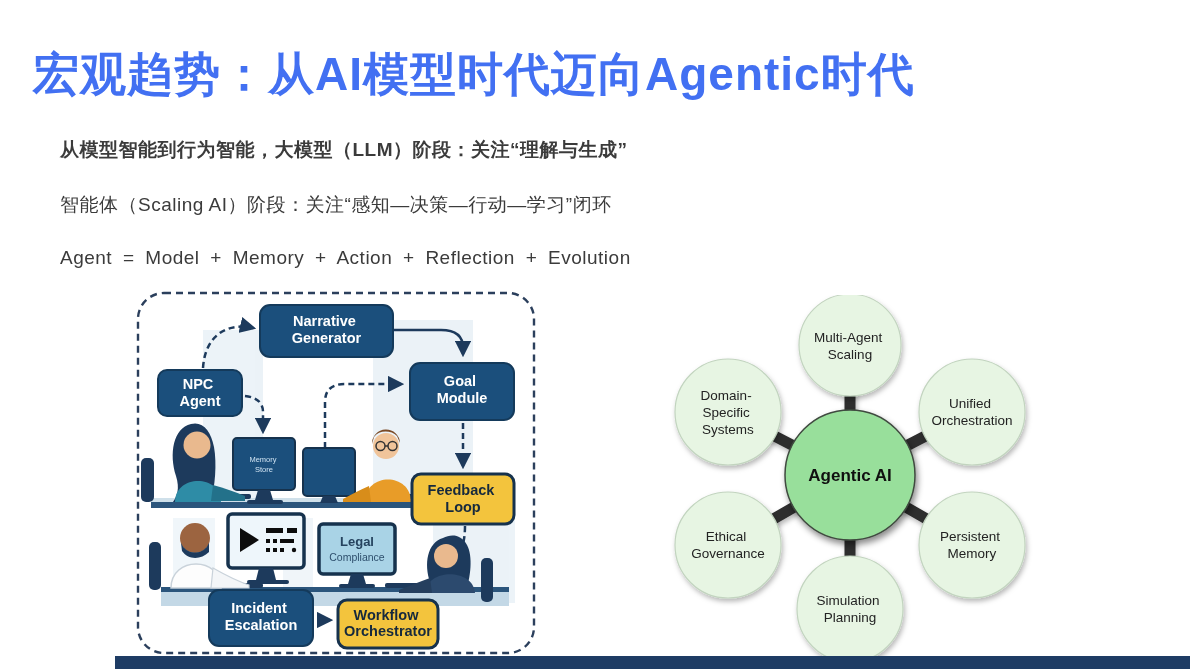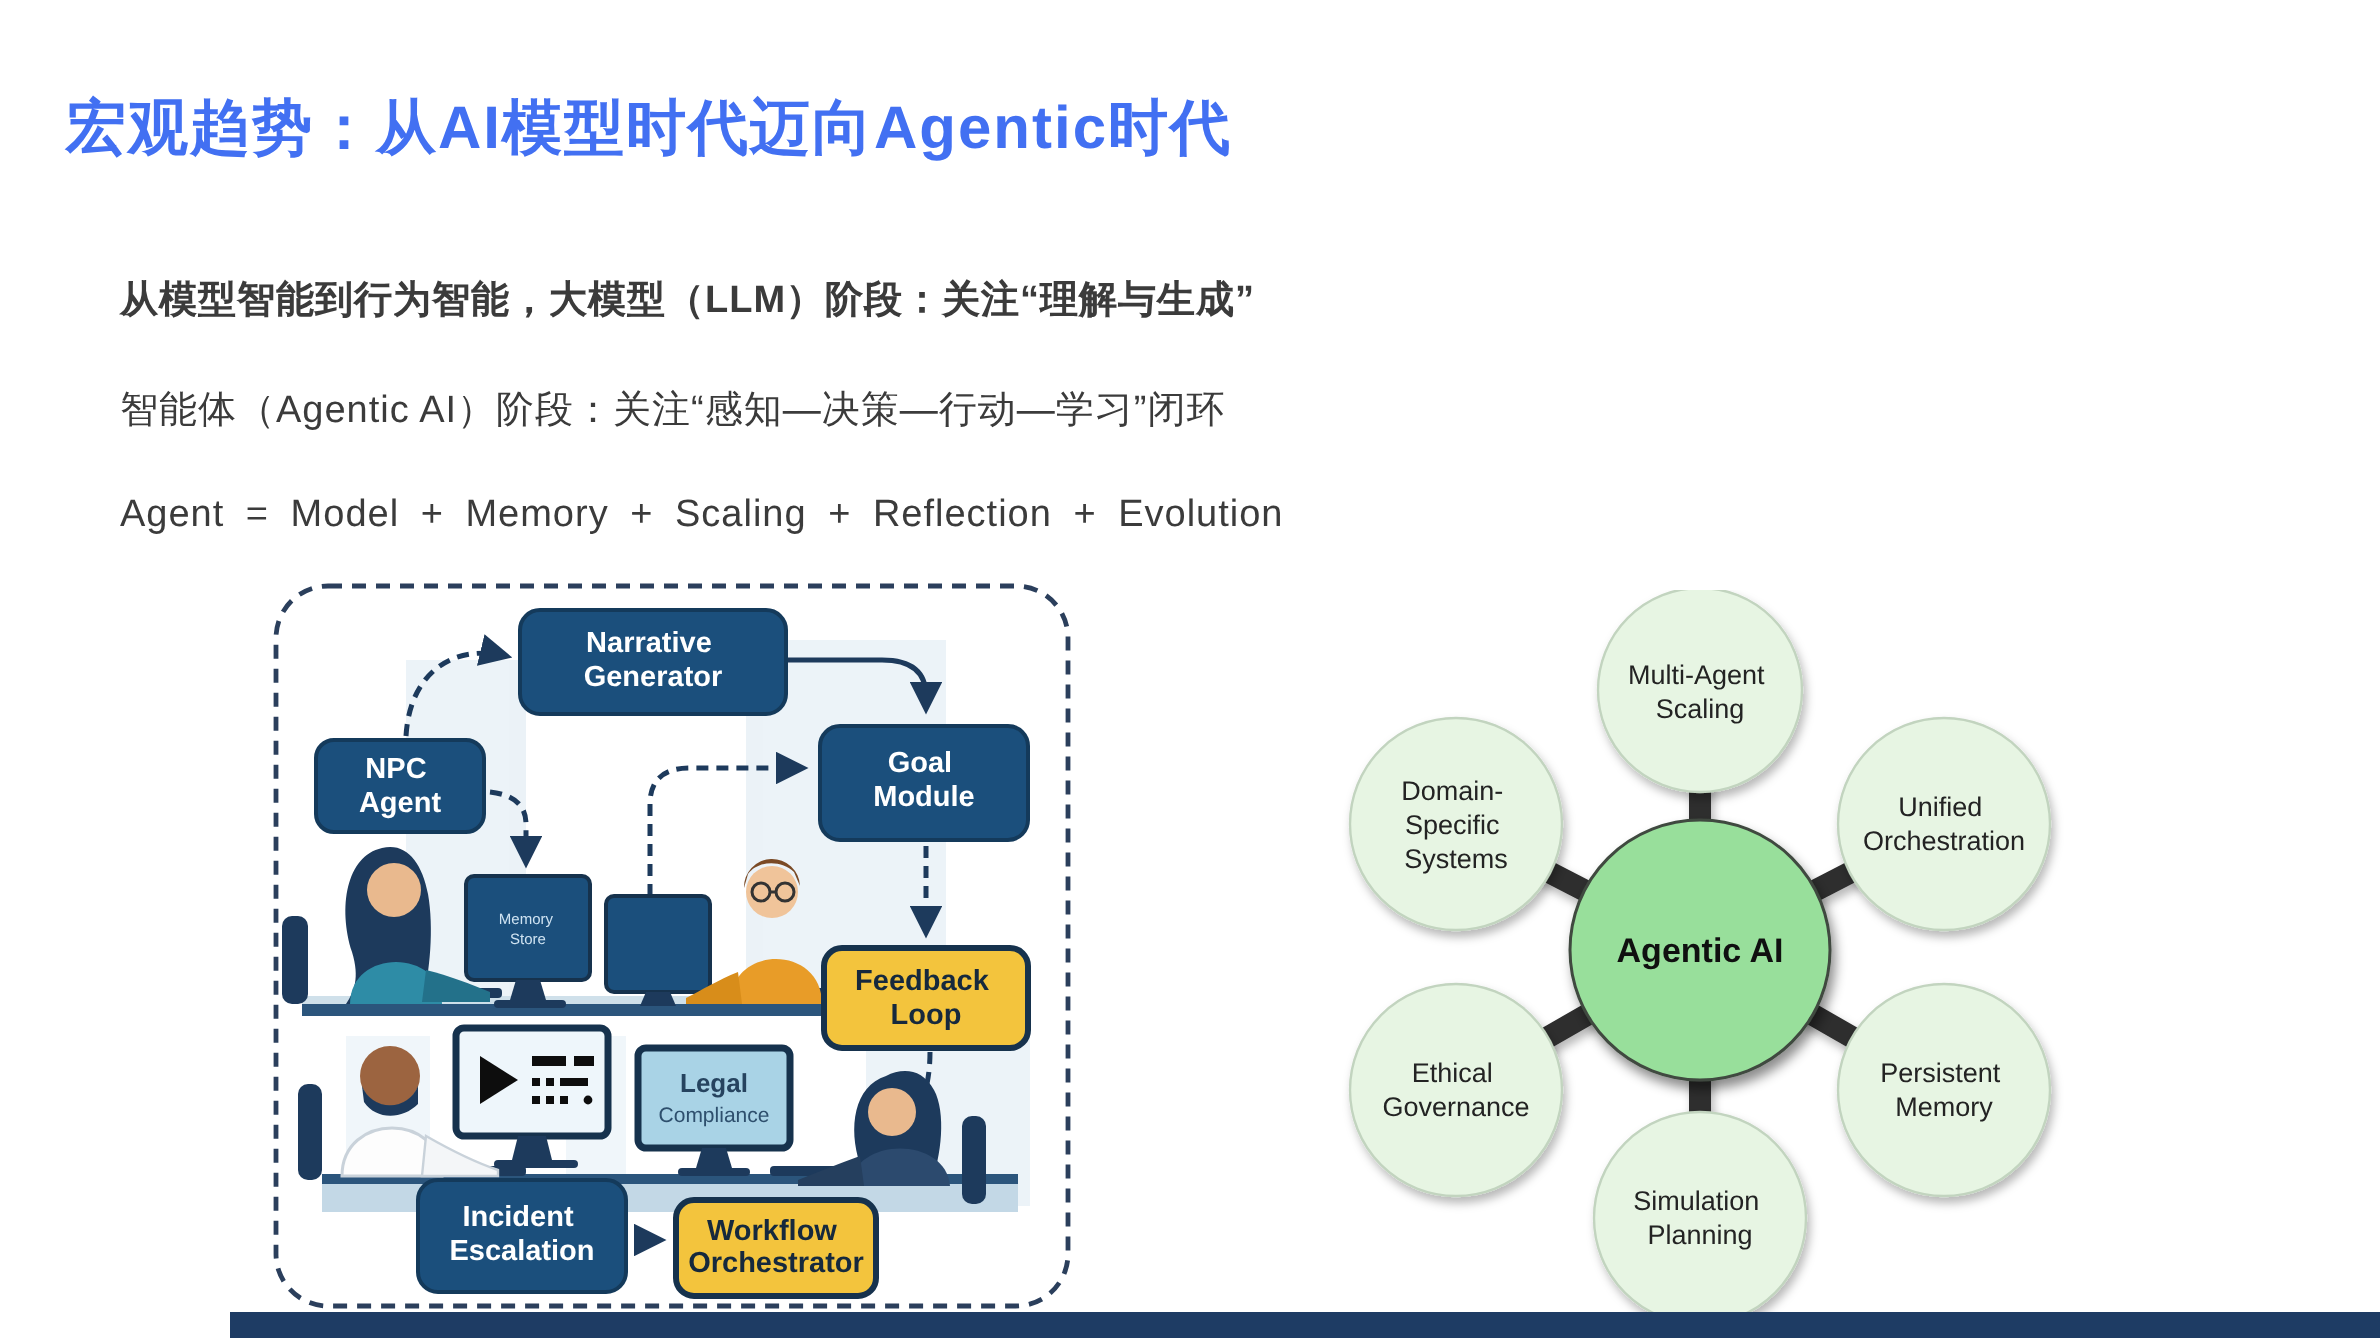--- a/index.html
+++ b/index.html
@@ -1,21 +1,21 @@
 <!DOCTYPE html>
 <html><head>
 <meta charset="utf-8">
 <style>
   html,body{margin:0;padding:0;background:#ffffff;}
   .slide{
     position:relative;width:1190px;height:669px;background:#ffffff;overflow:hidden;
     font-family:"Liberation Sans","DejaVu Sans",sans-serif;
   }
   .title{
-    position:absolute;left:33px;top:44px;font-size:30px;font-weight:bold;
+    position:absolute;left:33px;top:44px;font-size:46px;font-weight:bold;
     color:#4270F2;letter-spacing:1px;white-space:nowrap;
   }
   .bullet{
     position:absolute;left:60px;font-size:19px;color:#3b3b3b;font-weight:500;
     letter-spacing:0.5px;white-space:nowrap;
   }
   .b1{top:137px;font-weight:bold;} .b2{top:192px;} .b3{top:247px;word-spacing:5px;}
   .illu{position:absolute;left:133px;top:290px;}
   .hub{position:absolute;left:660px;top:295px;}
   .footer-bar{
@@ -27,22 +27,22 @@
   .satlabel{fill:#232323;font-size:13.5px;}
   .centerlabel{fill:#101010;font-size:17px;font-weight:bold;}
 </style>
 </head>
 <body>
 
 <div class="slide">
 
   <div class="title">宏观趋势：从AI模型时代迈向Agentic时代</div>
   <div class="bullet b1">从模型智能到行为智能，大模型（LLM）阶段：关注“理解与生成”</div>
-  <div class="bullet b2">智能体（Agentic AI）阶段：关注“感知—决策—行动—学习”闭环</div>
-  <div class="bullet b3">Agent = Model + Memory + Scaling + Reflection + Evolution</div>
+  <div class="bullet b2">智能体（Scaling AI）阶段：关注“感知—决策—行动—学习”闭环</div>
+  <div class="bullet b3">Agent = Model + Memory + Action + Reflection + Evolution</div>
 
   <div class="illu">
   <svg width="407" height="368" viewBox="0 0 407 368">
     <defs>
       <marker id="ah" viewBox="0 0 10 10" refX="8" refY="5" markerWidth="6.5" markerHeight="6.5" orient="auto">
         <path d="M0,0 L10,5 L0,10 Z" fill="#1d3a5c"></path>
       </marker>
     </defs>
 
     <rect x="5" y="3" width="396" height="360" rx="26" fill="#ffffff" stroke="#2b3f5c" stroke-width="2.4" stroke-dasharray="7 5"></rect>

